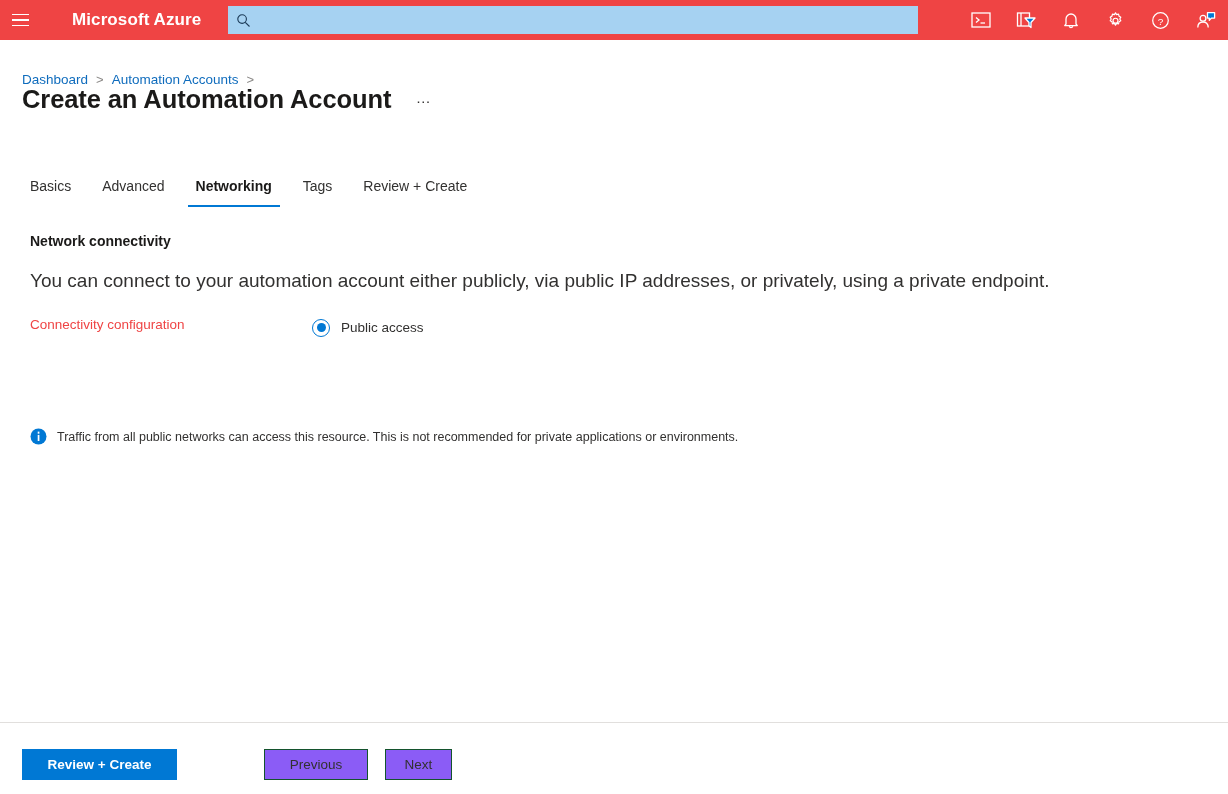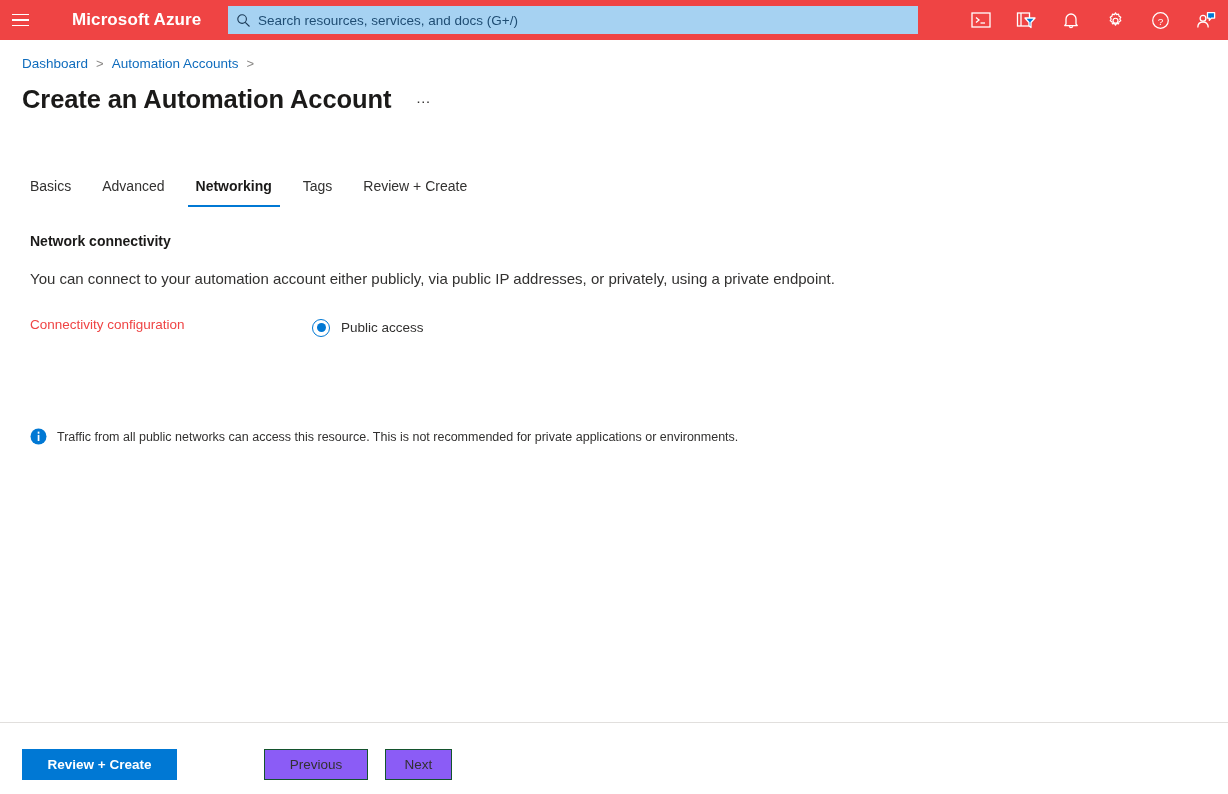--- a/index.html
+++ b/index.html
@@ -64,21 +64,21 @@
     height: 40px; display: flex; align-items: center;
   }
   .topicon {
     width: 45px; height: 40px;
     display: flex; align-items: center; justify-content: center;
     cursor: pointer;
   }
 
   
   .breadcrumb {
-    position: absolute; left: 22px; top: 52px;
+    position: absolute; left: 22px; top: 68px;
     font-size: 13.5px;
     display: flex; align-items: center;
     height: 22px;
   }
   .crumb-link {
     color: #0f6cbd; cursor: pointer;
     text-decoration: none;
   }
   .crumb-sep {
     color: #8a8886; margin: 0 8px; font-size: 13px;
@@ -128,21 +128,21 @@
     color: #1b1a19;
   }
 
   
   .section-heading {
     position: absolute; left: 30px; top: 233px;
     font-size: 14px; font-weight: bold; color: #1b1a19;
   }
   .section-desc {
     position: absolute; left: 30px; top: 270px;
-    font-size: 15px; color: #323130;
+    font-size: 19px; color: #323130;
     white-space: nowrap;
   }
   .field-row {
     position: absolute; left: 30px; top: 313px;
     width: 800px;
     display: flex; align-items: flex-start;
   }
   .field-label {
     width: 282px; flex: none;
     font-size: 13.5px; color: #ef4444;
@@ -231,21 +231,20 @@
 
   <div class="brand">Microsoft Azure</div>
 
   <div class="searchwrap">
     <span class="search-icon">
       <svg width="15" height="15" viewBox="0 0 16 16">
         <circle cx="6.5" cy="6.5" r="4.6" fill="none" stroke="#1b3a57" stroke-width="1.2"></circle>
         <line x1="9.9" y1="9.9" x2="14.4" y2="14.4" stroke="#1b3a57" stroke-width="1.2"></line>
       </svg>
     </span>
-    <input class="search-input" type="text" placeholder="Search resources, services, and docs (G+/)" style="">
   </div>
 
   <div class="topicons">
 
     <div class="topicon">
       <svg width="20" height="18" viewBox="0 0 20 18">
         <rect x="1" y="2" width="18" height="14" fill="none" stroke="#ffffff" stroke-width="1.3"></rect>
         <polyline points="5,6.5 8,9 5,11.5" fill="none" stroke="#ffffff" stroke-width="1.3"></polyline>
         <line x1="9.5" y1="12" x2="14" y2="12" stroke="#ffffff" stroke-width="1.3"></line>
       </svg>

